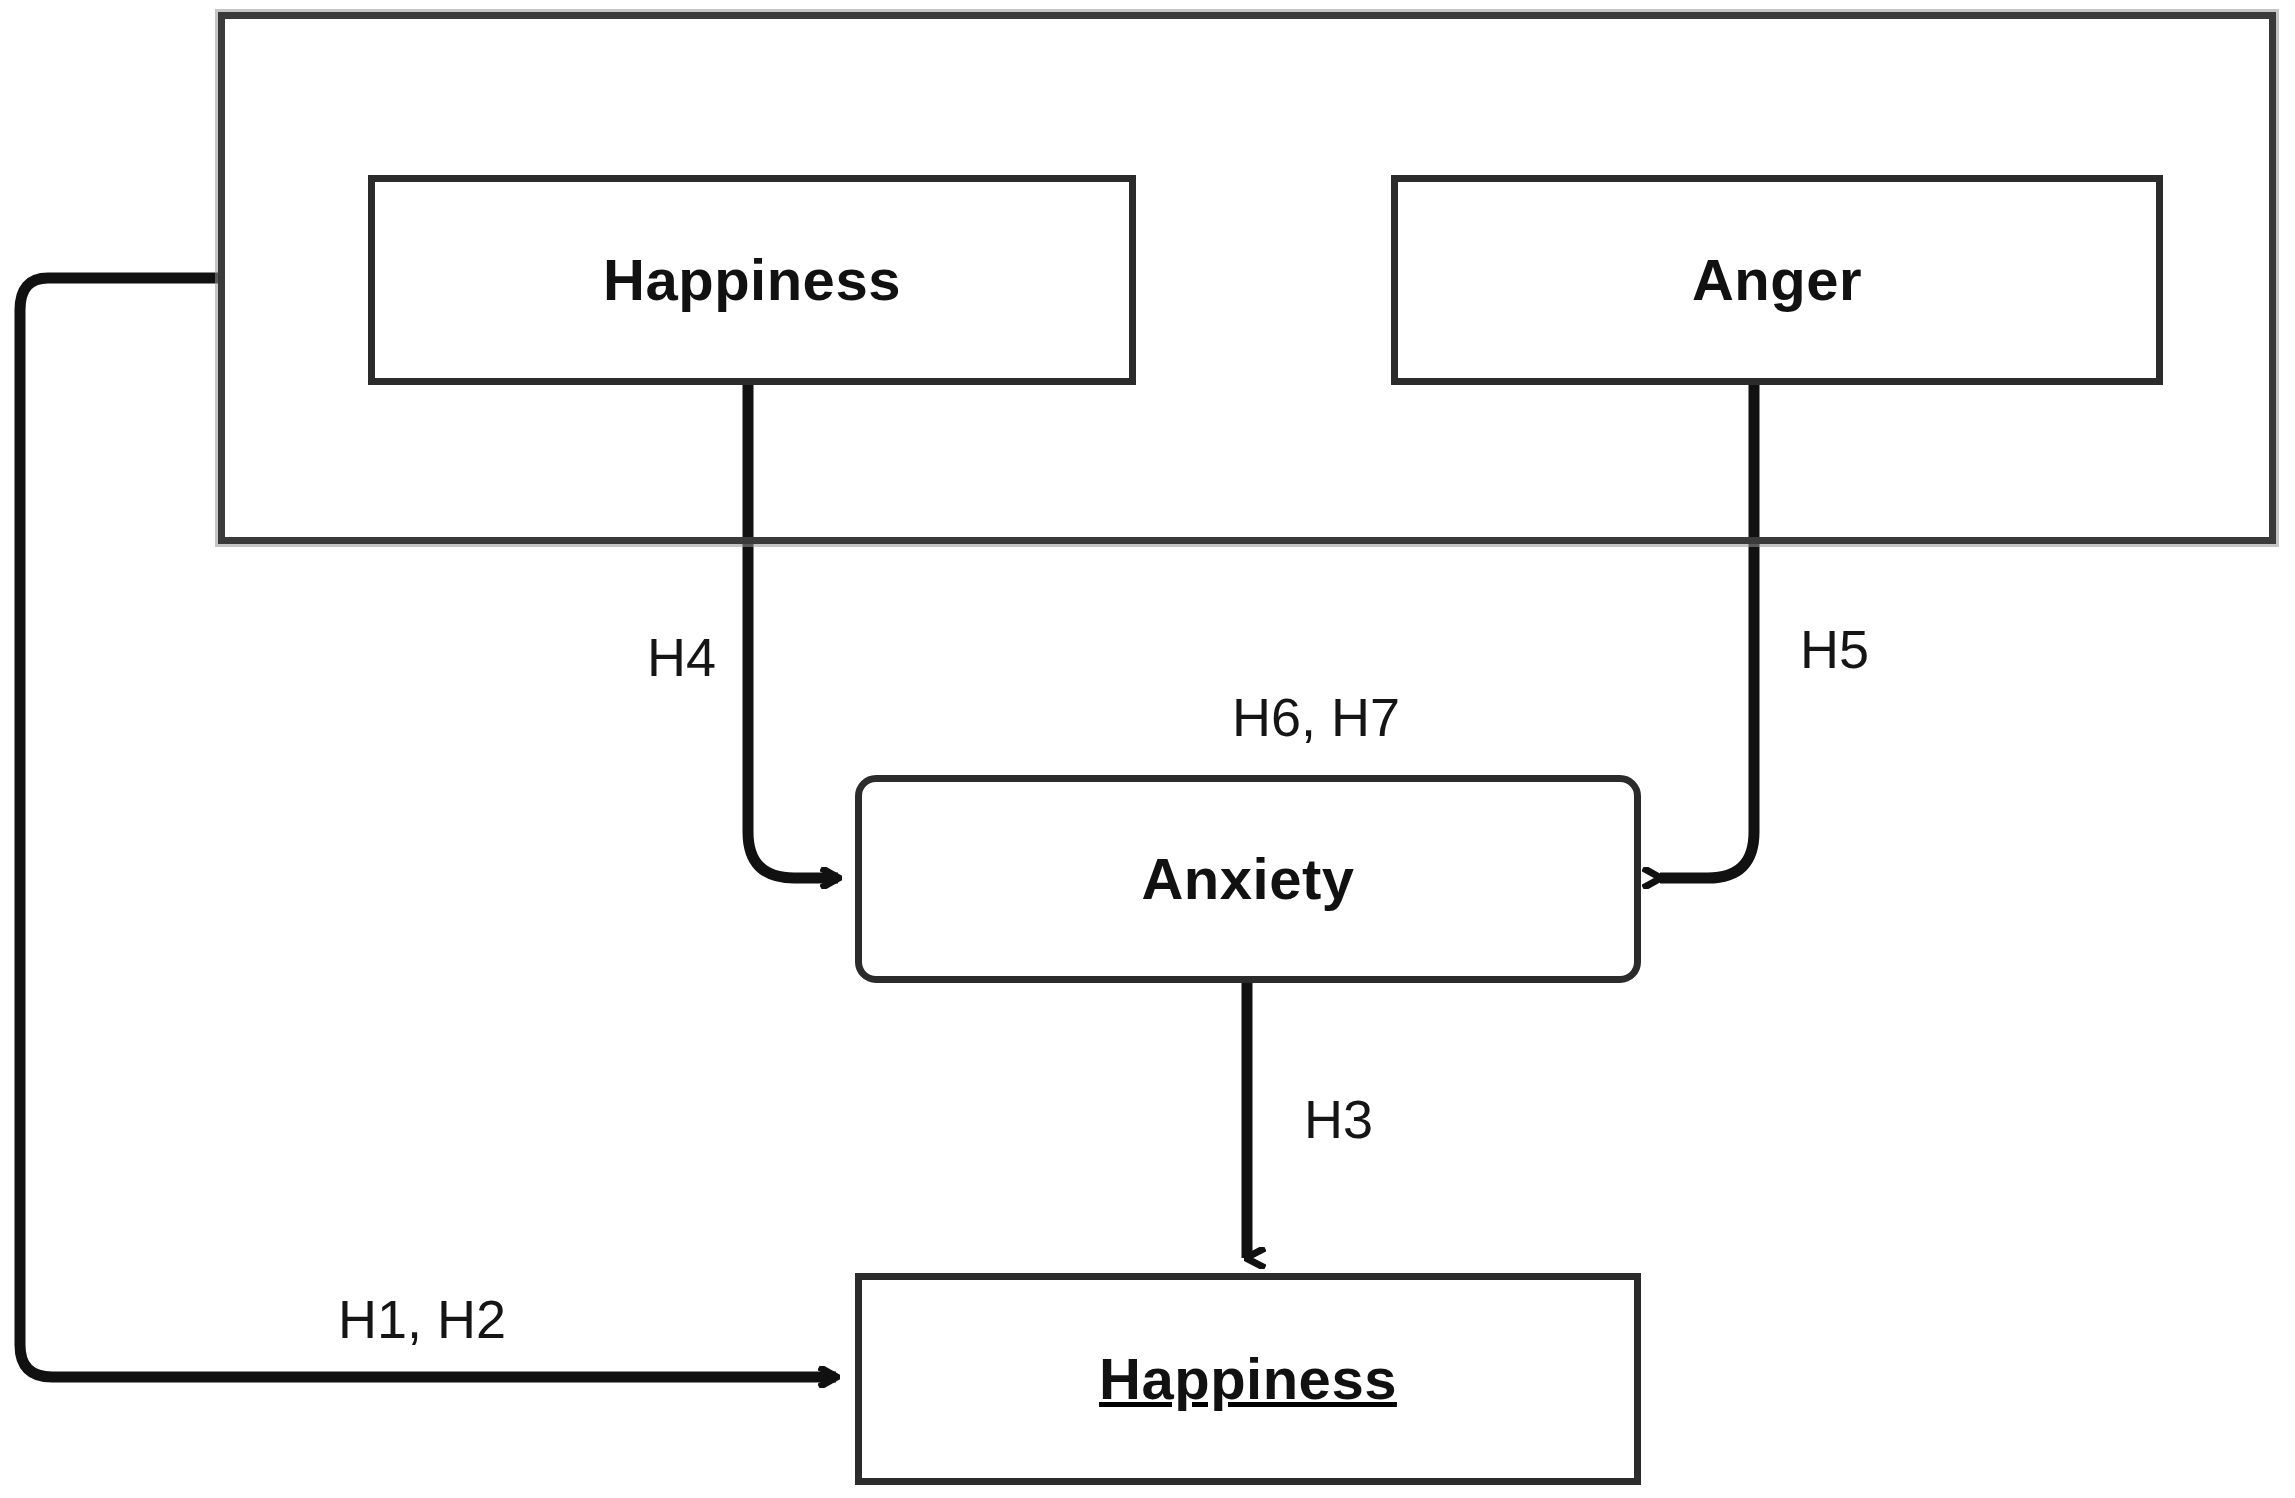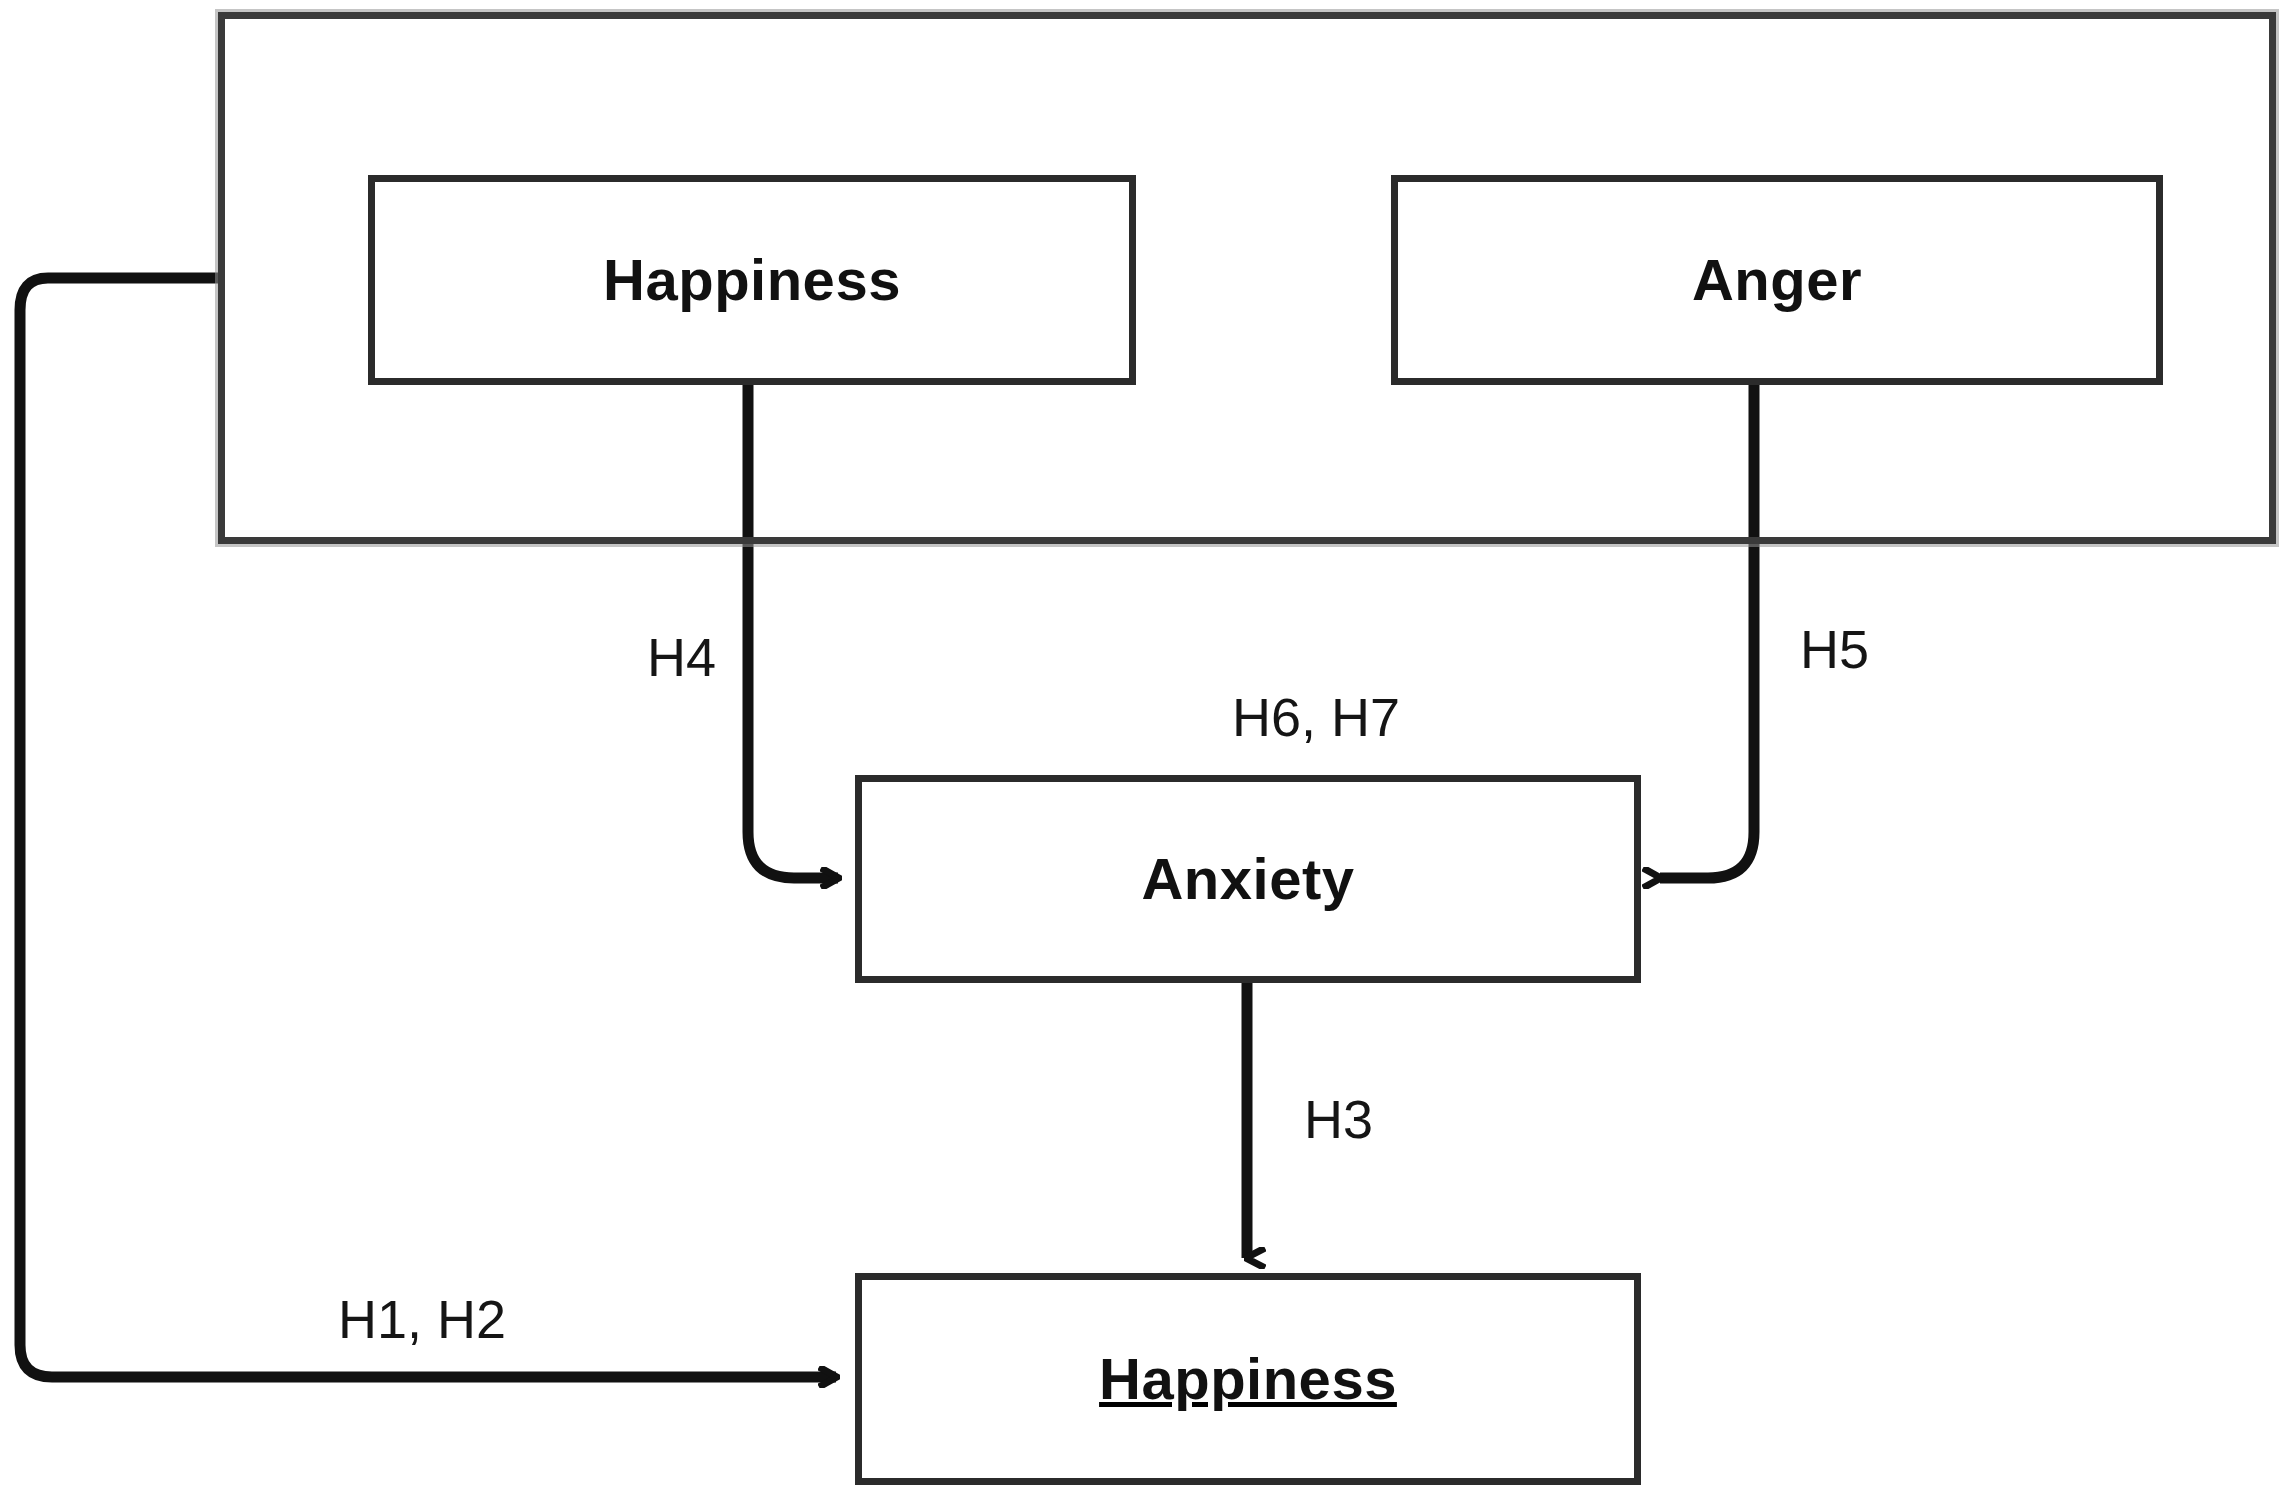--- a/index.html
+++ b/index.html
@@ -89,21 +89,21 @@
   <div class="group-box" style="left:218px; top:12px; width:2058px; height:532px;"></div>
 
   <div class="node-box" style="left:368px; top:175px; width:768px; height:210px;">
     <span class="node-label">Happiness</span>
   </div>
 
   <div class="node-box" style="left:1372px; top:175px; width:772px; height:210px;margin-left:19px;">
     <span class="node-label">Anger</span>
   </div>
 
-  <div class="node-box" style="left:855px; top:775px; width:786px; height:208px;">
+  <div class="node-box" style="left:855px; top:775px; width:786px; height:208px;border-radius:21px;">
     <span class="node-label">Anxiety</span>
   </div>
 
   <div class="node-box" style="left:855px; top:1273px; width:786px; height:212px;text-decoration:underline;">
     <span class="node-label">Happiness</span>
   </div>
 
   <div class="edge-label" style="left:630px; top:630px;margin-left:17px;">H4</div>
 
   <div class="edge-label" style="left:1800px; top:622px;">H5</div>

